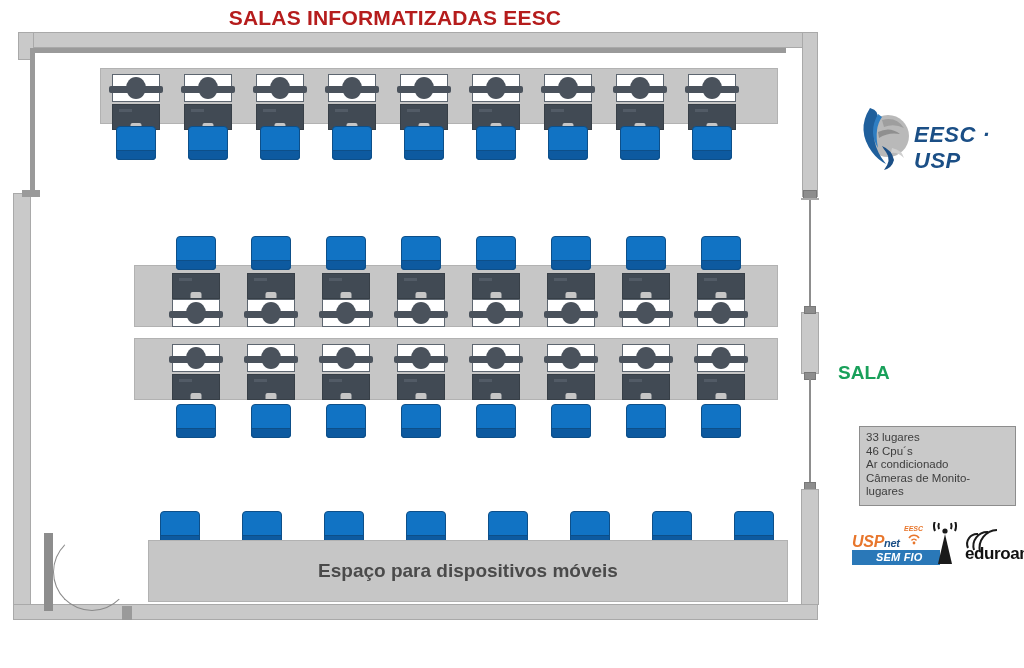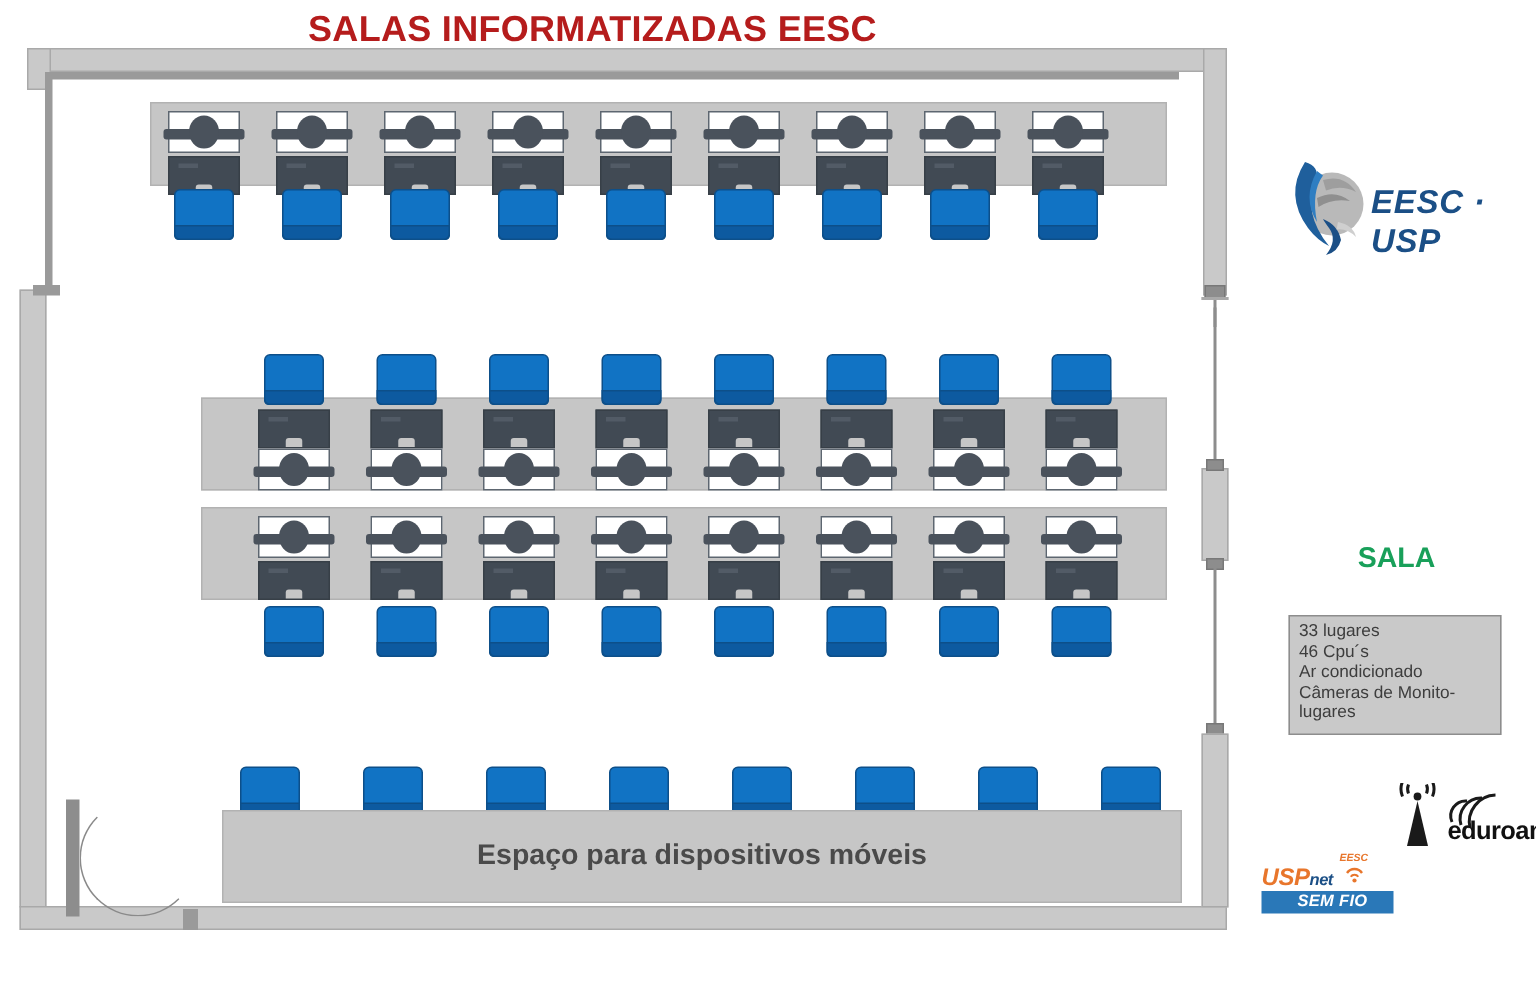--- a/index.html
+++ b/index.html
@@ -6,21 +6,21 @@
   html,body{margin:0;padding:0;background:#ffffff;}
   body{
     font-family:"Liberation Sans", sans-serif;
     width:1024px;height:668px;position:relative;overflow:hidden;
   }
   #stage{position:absolute;left:0;top:0;width:1024px;height:668px;}
 
   
   .title{
     position:absolute;left:0;top:6px;width:790px;text-align:center;
-    font-size:24px;font-weight:bold;color:#b51c1c;letter-spacing:.2px;
+    font-size:21px;font-weight:bold;color:#b51c1c;letter-spacing:.2px;
   }
 
   
   .wall{position:absolute;background:#c9c9c9;border:1px solid #a9a9a9;box-sizing:border-box;}
   .wall-dark{position:absolute;background:#9a9a9a;}
 
   
   .win-line{position:absolute;background:#8d8d8d;width:2px;}
   .win-cap{position:absolute;background:#8d8d8d;border:1px solid #787878;box-sizing:border-box;}
 
@@ -111,37 +111,37 @@
     font-size:7.5px;color:#4a4a4a;letter-spacing:.4px;
   }
   .sti-rule{position:absolute;left:18px;top:113px;width:114px;height:1px;background:#b03a2e;}
   .sti-sub2{
     position:absolute;left:0;top:116px;width:150px;text-align:center;
     font-size:12px;font-weight:bold;color:#3b3b3b;letter-spacing:2px;
   }
 
   
   .sala-head{
-    position:absolute;left:0;top:362px;width:186px;text-align:center;
+    position:absolute;left:0;top:362px;width:186px;
     font-size:19px;font-weight:bold;color:#19a05a;line-height:22px;
   }
   .info-box{
-    position:absolute;left:21px;top:410px;width:142px;height:80px;
+    position:absolute;left:21px;top:426px;width:157px;height:80px;
     background:#c9c9c9;border:1px solid #8d8d8d;box-sizing:border-box;
     padding:4px 0 0 6px;
   }
   .info-box li{
     list-style:none;font-size:11.5px;color:#3d3d3d;line-height:13.5px;
     white-space:pre;
   }
   .info-box ul{margin:0;padding:0;}
 
   
   .logo-row{position:absolute;left:0;top:512px;width:186px;height:60px;}
-  .uspnet{position:absolute;left:1px;top:14px;width:92px;height:38px;margin-top:44px;}
+  .uspnet{position:absolute;left:12px;top:14px;width:92px;height:38px;}
   .uspnet .usp{
     position:absolute;left:2px;top:7px;font-size:16px;font-weight:bold;
     font-style:italic;color:#e8762c;letter-spacing:-.3px;
   }
   .uspnet .net{font-size:11px;color:#1b4f86;}
   .uspnet .bar{
     position:absolute;left:2px;top:24px;width:88px;height:15px;background:#2a78b8;
   }
   .uspnet .semfio{
     position:absolute;left:26px;top:25px;font-size:11px;font-weight:bold;

